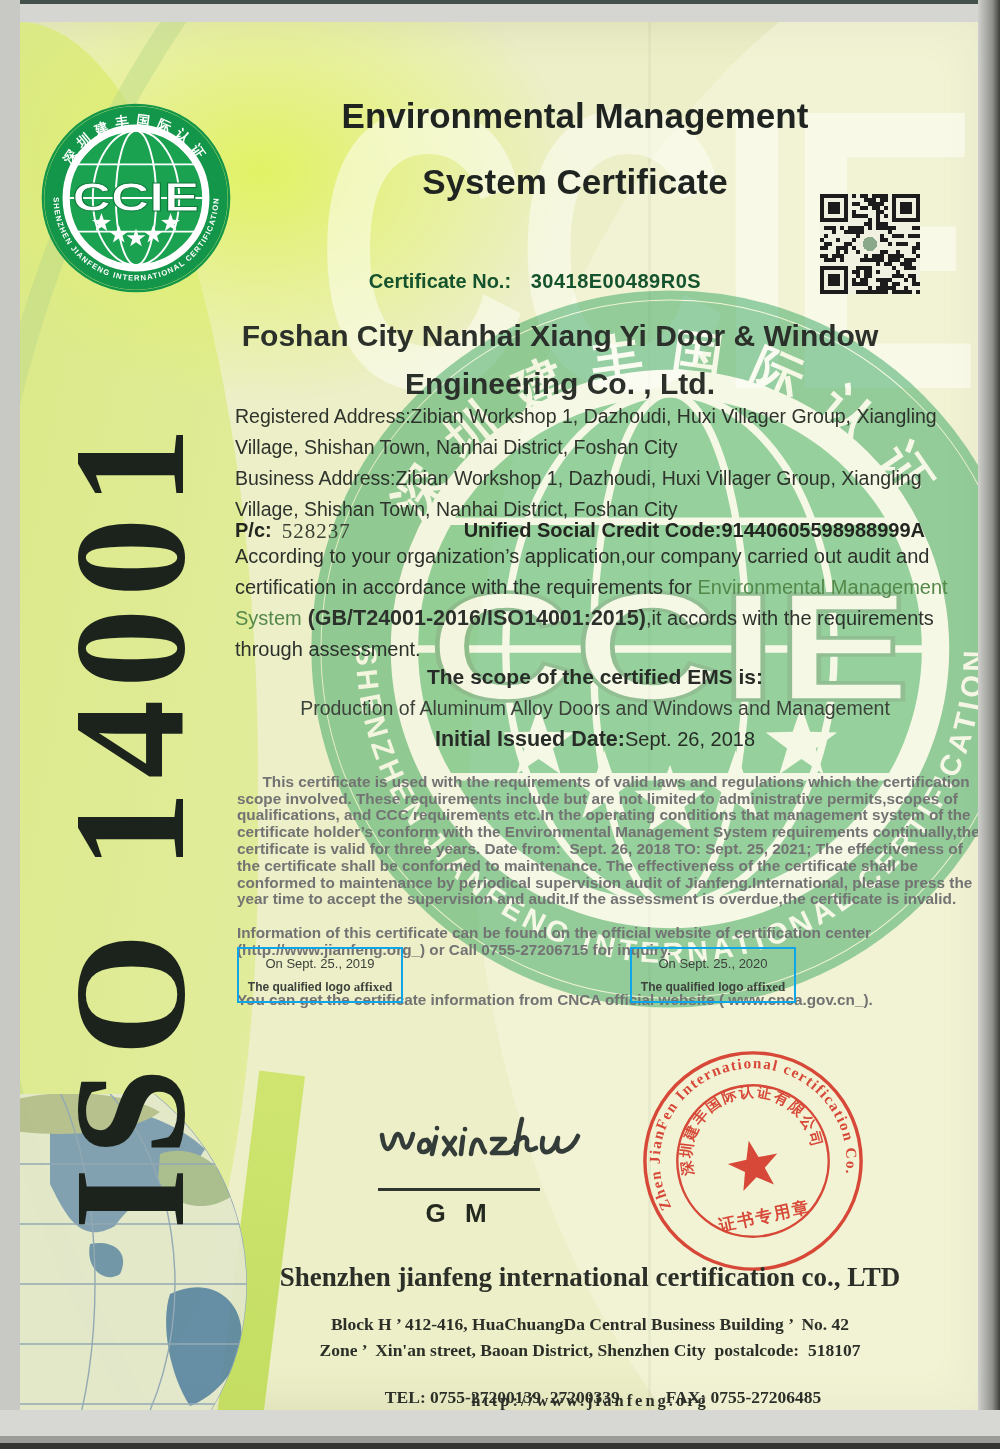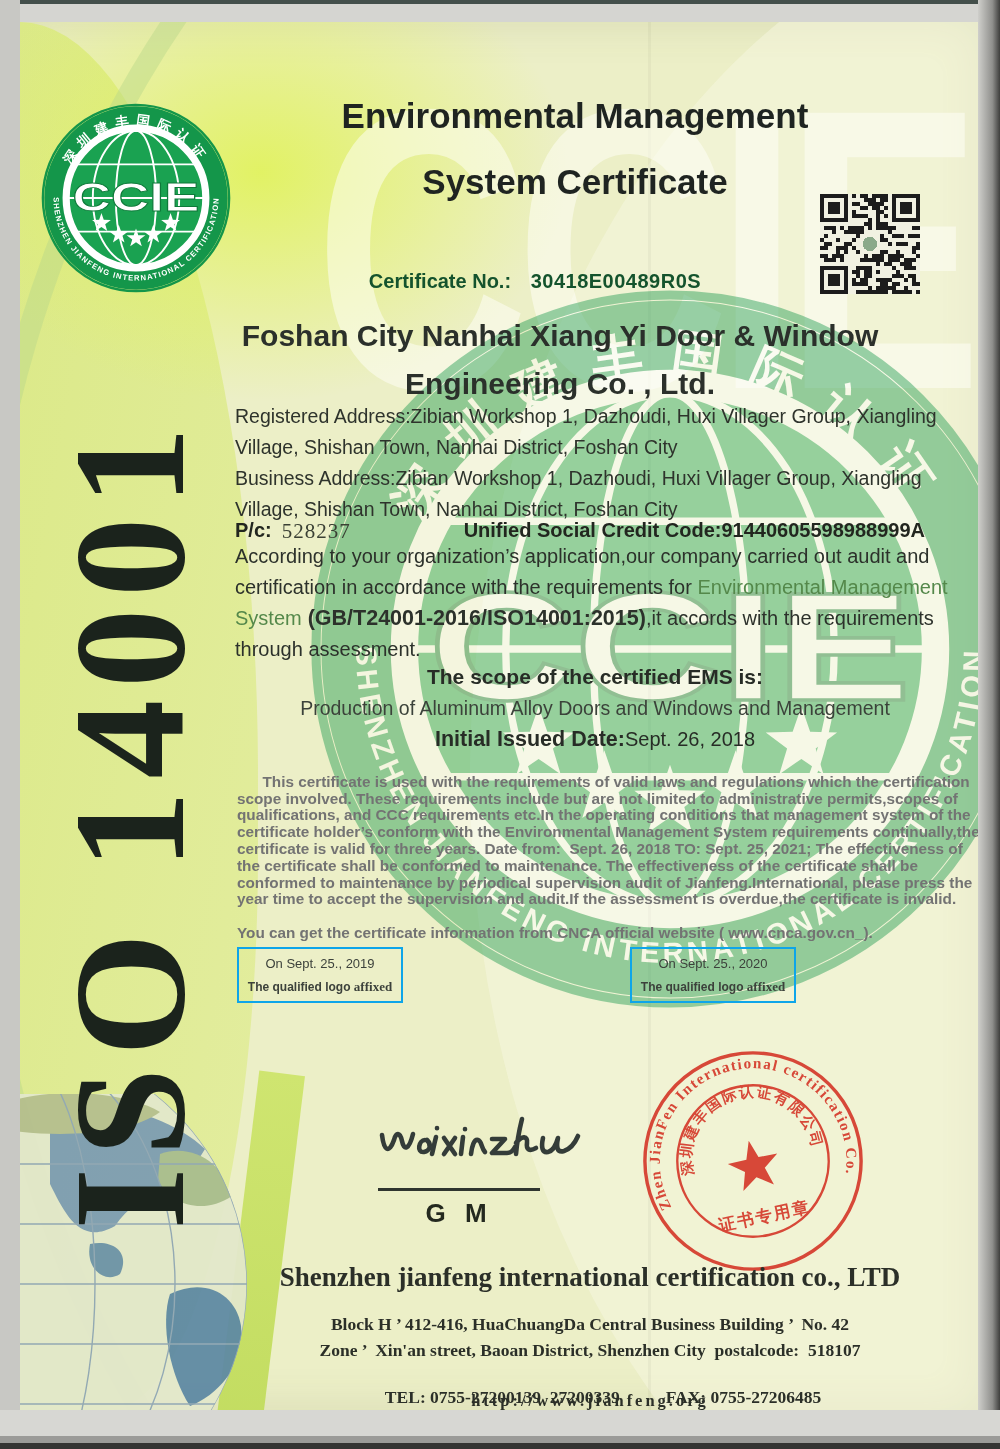--- a/index.html
+++ b/index.html
@@ -453,20 +453,21 @@
 
     <div class="z scope-h">The scope of the certified EMS is:</div>
     <div class="z scope-v">Production of Aluminum Alloy Doors and Windows and Management</div>
 
     <div class="z issued">
       <span class="lab">Initial Issued Date:</span><span>Sept. 26, 2018</span>
     </div>
 
     <div class="z fine">
       <span>This certificate is used with the requirements of valid laws and regulations which the certification scope involved. These requirements include but are not limited to administrative permits,scopes of qualifications, and CCC requirements etc.In the operating conditions that management system of the certificate holder’s conform with the </span><b>Environmental Management System</b><span> requirements continually,the certificate is valid for three years. Date from:  Sept. 26, 2018 TO: Sept. 25, 2021; The effectiveness of the certificate shall be conformed to maintenance. The effectiveness of the certificate shall be conformed to maintenance by periodical supervision audit of Jianfeng.International, please press the year time to accept the supervision and audit.If the assessment is overdue,the certificate is invalid.</span>
+      <div>Information of this certificate can be found on the official website of certification center (http://www.jianfeng.org_) or Call 0755-27206715 for inquiry.</div>
       <div>You can get the certificate information from CNCA official website ( www.cnca.gov.cn_).</div>
     </div>
 
     <div class="z affix-box box1">
       <div class="date">On Sept. 25., 2019</div>
       <span class="lab"><span>The qualified logo </span><em>affixed</em></span>
     </div>
     <div class="z affix-box box2">
       <div class="date">On Sept. 25., 2020</div>
       <span class="lab"><span>The qualified logo </span><em>affixed</em></span>

